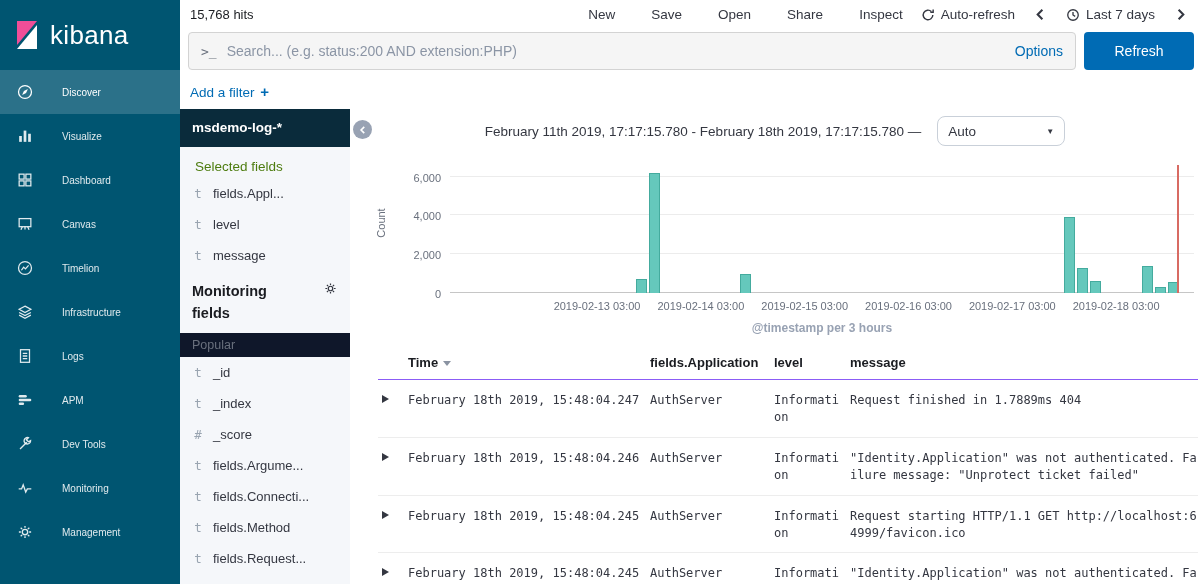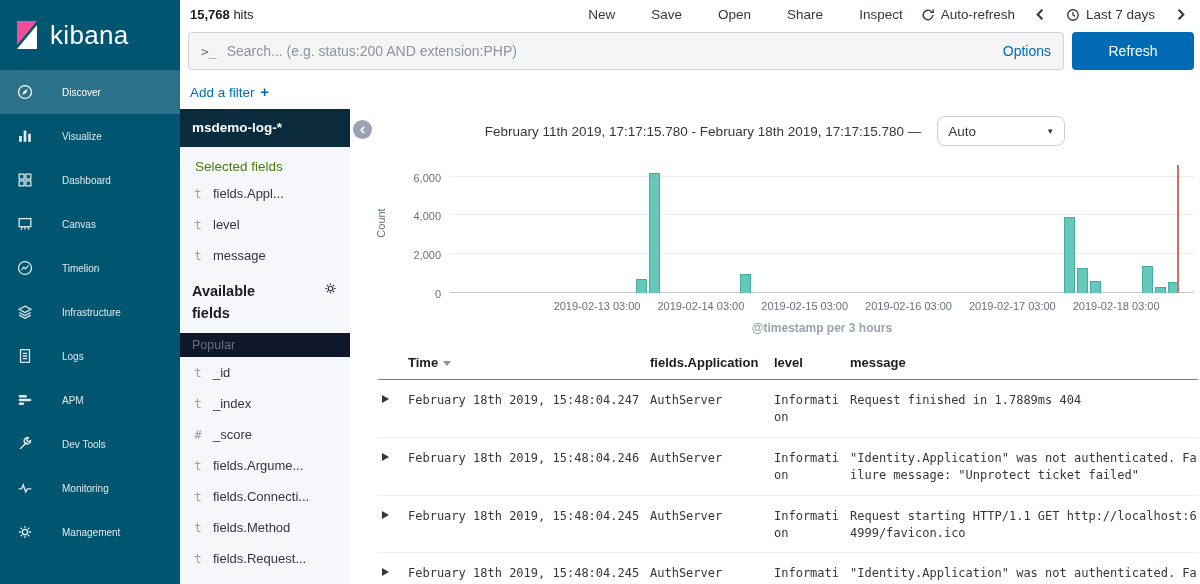--- a/index.html
+++ b/index.html
@@ -16,39 +16,39 @@
   .logo-text { color:#fff; font-size:26px; font-weight:500; letter-spacing:.3px; }
   .nav-item { height:44px; display:flex; align-items:center; gap:28px; padding-left:16px;
               color:rgba(255,255,255,.88); font-size:10px; cursor:pointer; }
   .nav-item.active { background:rgba(255,255,255,.17); color:#fff; }
   .nav-icon { width:18px; height:18px; flex:0 0 18px; }
 
   
   #topbar { position:absolute; left:180px; top:0; right:0; height:29px; display:flex; align-items:center;
             padding:0 12px 0 10px; gap:18px; background:#fff; }
   .hits { font-size:13px; color:#1a1c21; white-space:nowrap; }
-  .hits b { font-weight:700; }
+  .hits b { font-weight:400; }
   #top-menu { margin-left:auto; display:flex; gap:36px; }
   .menu-item { font-size:13.5px; color:#343741; cursor:pointer; }
   .menu-btn { display:flex; align-items:center; gap:6px; background:none; border:none; font:inherit;
               font-size:13.5px; color:#343741; cursor:pointer; white-space:nowrap; }
   .menu-btn .mini-icon { width:14px; height:14px; }
   .chev { background:none; border:none; width:15px; height:15px; color:#343741; cursor:pointer; padding:0; }
 
   
   #search-row { position:absolute; left:180px; top:29px; right:0; height:44px; display:flex;
                 align-items:center; padding:0 6px 0 8px; gap:8px; }
   .search-box { flex:1; height:38px; background:#f5f5f5; border:1px solid #d3d3d3; border-radius:4px;
                 display:flex; align-items:center; padding:0 12px; gap:10px; }
   .prompt { font-family:"DejaVu Sans Mono", monospace; font-size:13px; color:#69707d; }
   .search-box input { flex:1; border:none; background:transparent; outline:none; font-size:14px;
                       color:#343741; font-family:"Liberation Sans", sans-serif; }
   .search-box input::placeholder { color:#8b95a5; }
   .options { color:#006bb4; font-size:14px; cursor:pointer; padding-left:8px; }
-  .refresh-btn { width:122px; height:38px; background:#006bb4; color:#fff; border:none; border-radius:4px;
+  .refresh-btn { width:110px; height:38px; background:#006bb4; color:#fff; border:none; border-radius:4px;
                  font-size:14px; font-weight:500; cursor:pointer; font-family:"Liberation Sans", sans-serif; }
 
   
   #filter-row { position:absolute; left:180px; top:73px; right:0; height:36px; display:flex;
                 align-items:center; padding-left:10px; }
   #filter-row a { color:#006bb4; font-size:13.5px; cursor:pointer; }
   .plus { font-weight:700; font-size:15px; margin-left:2px; }
 
   
   #fields-panel { position:absolute; left:180px; top:109px; width:170px; bottom:0; background:#f5f7fa; overflow:hidden; }
@@ -304,21 +304,21 @@
         <li class="field-item">
           <span class="field-badge">t</span>
           <span class="field-name">level</span>
         </li>
         <li class="field-item">
           <span class="field-badge">t</span>
           <span class="field-name">message</span>
         </li>
       </ul>
     <div class="available-header">
-      <span class="avail-label">Available fields</span>
+      <span class="avail-label">Monitoring fields</span>
       <button class="gear-btn">
         <svg viewBox="0 0 20 20" fill="none" stroke="currentColor" stroke-width="1.6">
           <circle cx="10" cy="10" r="3"></circle>
           <path d="M10 3.2 V5.4 M10 14.6 V16.8 M3.2 10 H5.4 M14.6 10 H16.8 M5.2 5.2 L6.8 6.8 M13.2 13.2 L14.8 14.8 M14.8 5.2 L13.2 6.8 M6.8 13.2 L5.2 14.8"></path>
         </svg>
       </button>
     </div>
     <div class="popular-strip">Popular</div>
     <ul id="popular-fields">
         <li class="field-item">

